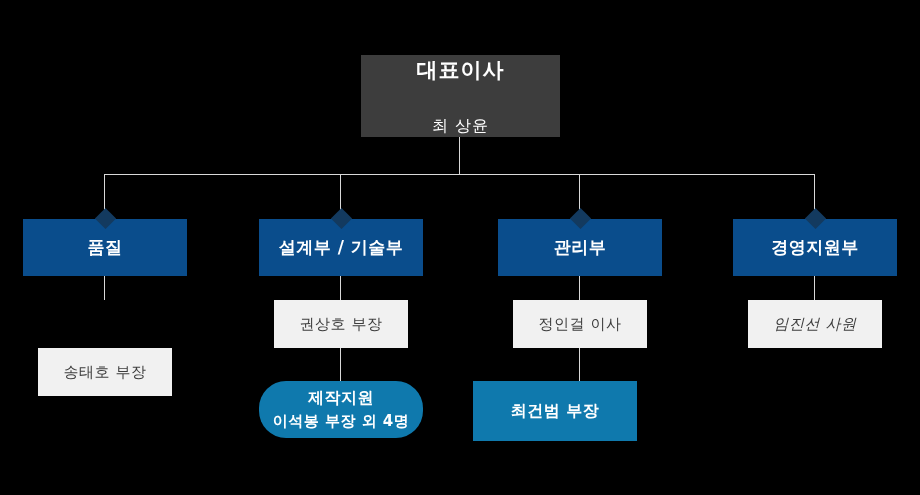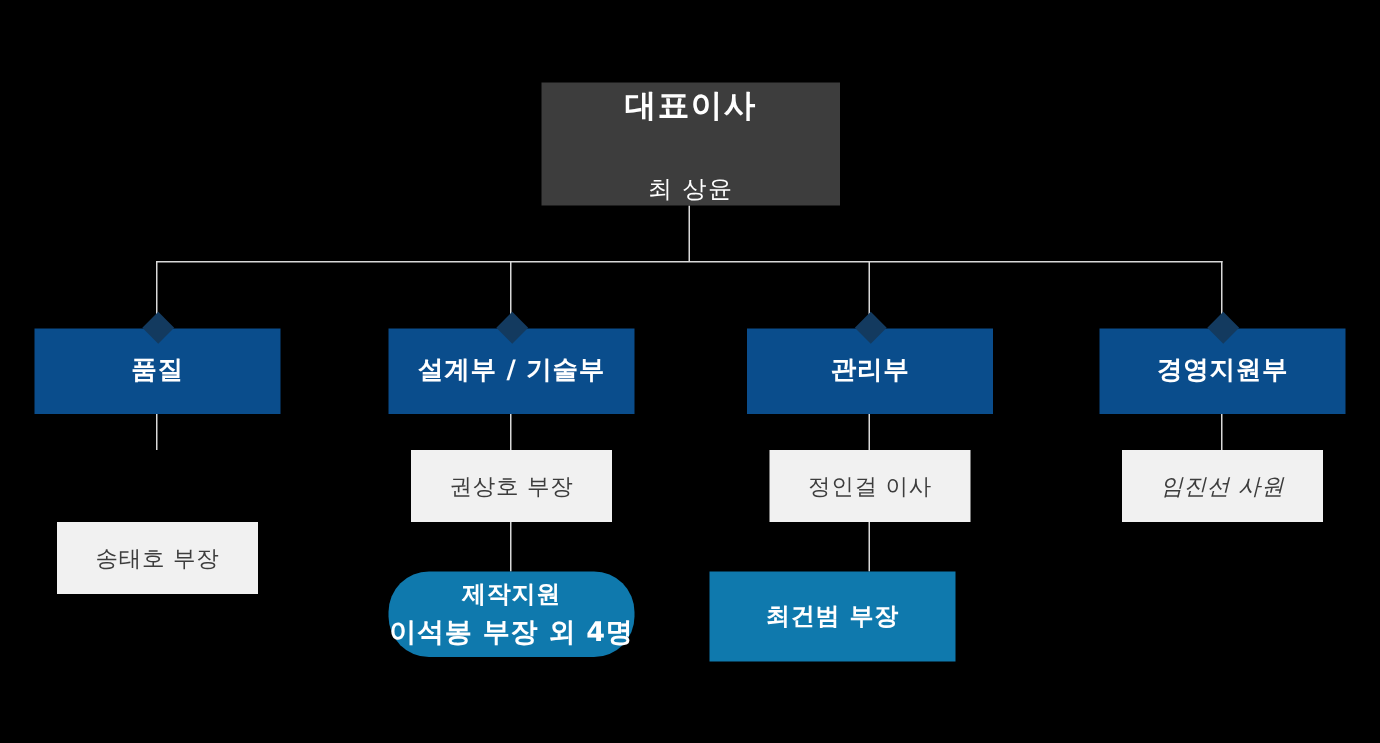--- a/index.html
+++ b/index.html
@@ -29,21 +29,21 @@
   }
   .manager-box {
     background: #f1f1f1; color: #3d3d3d;
     font-size: 15px; font-weight: 500; letter-spacing: 0.5px;
   }
   .sub-box {
     background: #0f79ad; color: #ffffff;
     font-weight: bold; line-height: 1.5; letter-spacing: 0.5px;
   }
   .sub-line1 { font-size: 16px; }
-  .sub-line2 { font-size: 18px; }
+  .sub-line2 { font-size: 15px; }
   .diamond {
     position: absolute;
     top: -8px; left: 50%;
     width: 15px; height: 15px;
     margin-left: -7.5px;
     background: #133a5f;
     transform: rotate(45deg);
   }
   .line { position: absolute; background: #d9d9d9; }
   .line.v { width: 1px; }

